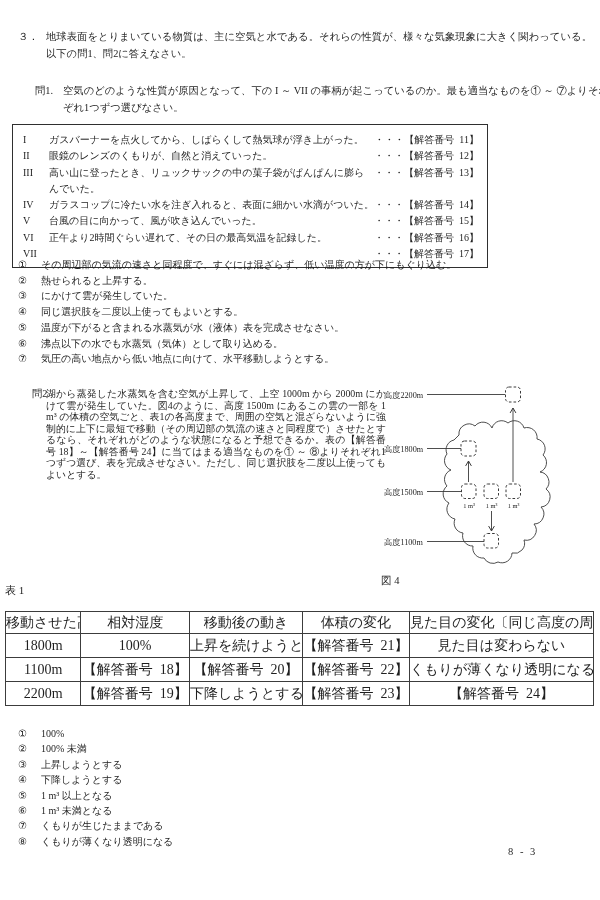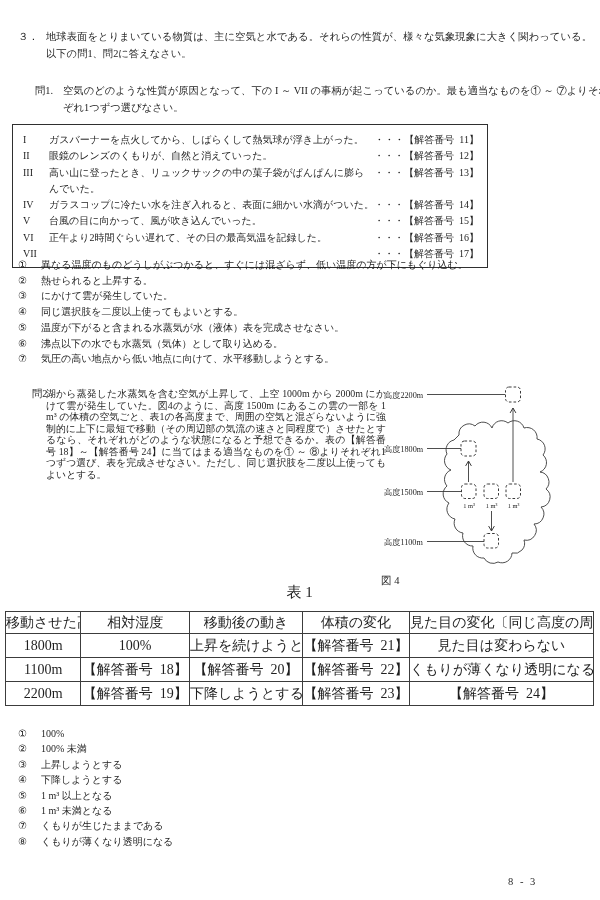--- a/index.html
+++ b/index.html
@@ -33,31 +33,31 @@
 
   
   .q2text { left:18px; top:388px; width:368px; font-size:9.9px; line-height:11.55px; text-align:justify; }
   .q2text .lab { font-size:10.3px;margin-left:14px; }
 
   
   .fig4 { position:absolute; left:381px; top:381px; }
   .figcap { position:absolute; left:381px; top:574px; width:218px; text-align:left; font-size:10.5px; }
 
   
-  .tabcap { position:absolute; left:5px; top:583px; width:589px; text-align:center; font-size:15px; }
+  .tabcap { position:absolute; left:5px; top:583px; width:589px; font-size:11px; }
   table.t1 { position:absolute; left:5px; top:611px; width:589px; border-collapse:collapse; table-layout:fixed; }
   table.t1 th, table.t1 td {
     border:1px solid #3c3c3c; text-align:center; vertical-align:middle;
     font-weight:normal; font-size:14px; white-space:pre; overflow:hidden;
   }
   table.t1 { border:1.5px solid #2f2f2f; }
   table.t1 th { height:22px; }
   table.t1 td { height:24px; }
 
-  .pagenum { position:absolute; left:508px; top:846px; font-size:10.5px; letter-spacing:2px;margin-top:30px; }
+  .pagenum { position:absolute; left:508px; top:846px; font-size:10.5px; letter-spacing:2px; }
 
   svg text { font-family:"Liberation Serif","DejaVu Serif",serif; fill:#1f1f1f; }
 </style>
 </head>
 <body>
 
 <div class="page">
 
   <div class="hang body-text" style="left:18px; top:29px; width:574px;">
     <span class="lab">３．</span>
@@ -102,21 +102,21 @@
     </div>
     <div class="item-row">
       <span class="item-num">VII</span>
       <span class="item-ans">・・・【解答番号  17】</span>
     </div>
   </div>
 
   <div class="choices c1" style="top:257px; width:566px;">
     <div class="choice">
       <span class="c-num">①</span>
-      <span>異なる温度のものどうしがぶつかると、すぐには混ざらず、低い温度の方が下にもぐり込む。</span>
+      <span>その周辺部の気流の速さと同程度で、すぐには混ざらず、低い温度の方が下にもぐり込む。</span>
     </div>
     <div class="choice">
       <span class="c-num">②</span>
       <span>熱せられると上昇する。</span>
     </div>
     <div class="choice">
       <span class="c-num">③</span>
       <span>にかけて雲が発生していた。</span>
     </div>
     <div class="choice">

